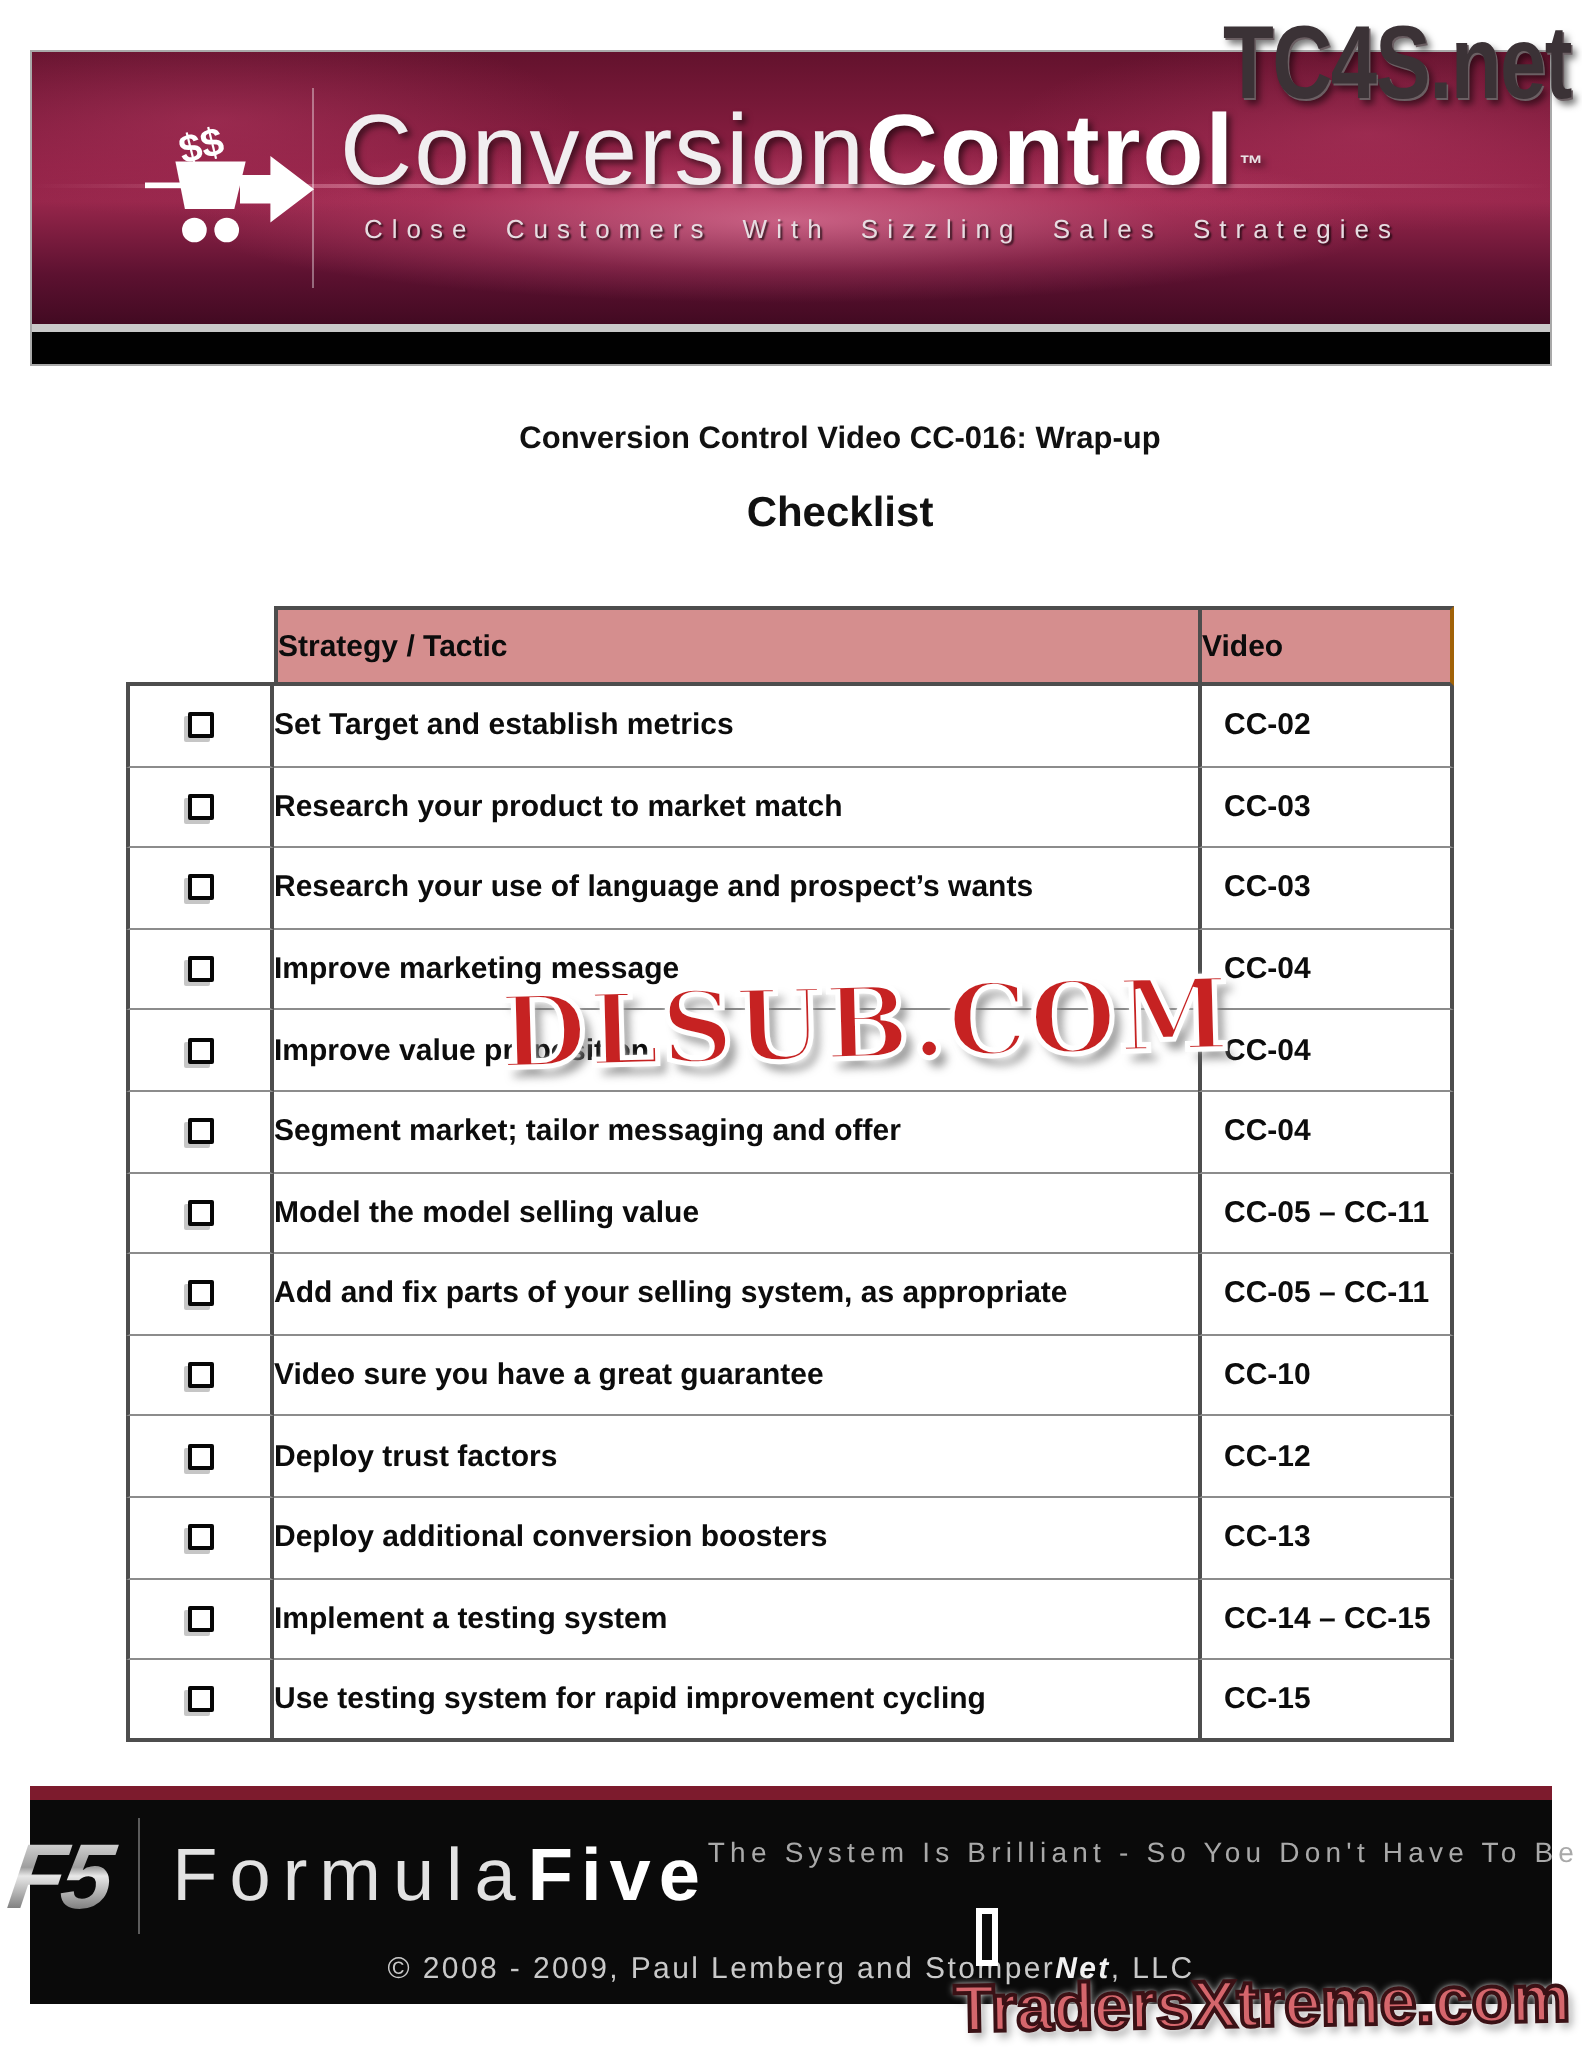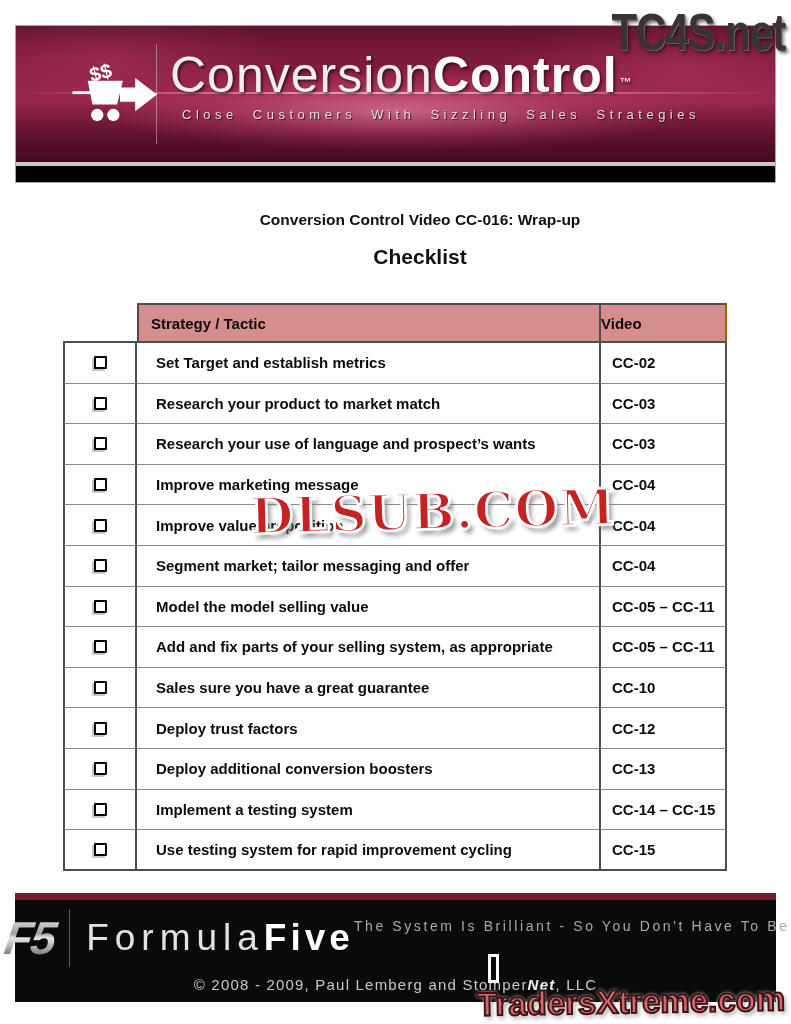--- a/index.html
+++ b/index.html
@@ -81,24 +81,24 @@
     position:absolute; left:63px; top:303px; width:664px; z-index:5;
     display:grid; grid-template-columns:74px 462px 128px;
     grid-template-rows:40px; grid-auto-rows:minmax(40.6px, auto);
     background:transparent;
   }
   .c { display:flex; align-items:center; background:#fff;
        border-bottom:1.5px solid #8c8c8c; font-size:15px; color:#0c0c0c; }
   .hdr { background:#d58e8e; font-weight:bold;
          border-top:2px solid #4d4d4d; border-bottom:2px solid #4d4d4d; }
   .hdr-check { background:transparent; border:none; border-bottom:2px solid #4d4d4d; }
-  .hdr-strategy { border-left:2px solid #4d4d4d; padding-left:12px; }
+  .hdr-strategy { border-left:2px solid #4d4d4d; }
   .hdr-video { border-left:2px solid #4d4d4d; border-right:2px solid #a16207; }
   .ck-cell { justify-content:center; border-left:2px solid #4d4d4d; border-right:2px solid #4d4d4d; }
-  .st-cell { padding:2px 8px 2px 19px; font-weight:bold; line-height:19px; }
+  .st-cell { padding:2px 8px 2px 0; font-weight:bold; line-height:19px; }
   .vd-cell { border-left:2px solid #4d4d4d; border-right:2px solid #4d4d4d;
              padding-left:11px; font-weight:bold; white-space:nowrap; }
   .row-last { border-bottom:2px solid #4d4d4d; }
   .cb {
     display:block; width:13px; height:13px; background:#fff;
     border:2px solid #060606; border-radius:1px;
     box-shadow:-2px 2px 0 0 #c6c6c6;
   }
 
   
@@ -211,21 +211,21 @@
 
     <div class="c ck-cell">
         <span class="cb"></span>
       </div>
     <div class="c st-cell">Add and fix  parts of your selling system, as appropriate</div>
     <div class="c vd-cell">CC-05 – CC-11</div>
 
     <div class="c ck-cell">
         <span class="cb"></span>
       </div>
-    <div class="c st-cell">Sales sure you have a great guarantee</div>
+    <div class="c st-cell">Video sure you have a great guarantee</div>
     <div class="c vd-cell">CC-10</div>
 
     <div class="c ck-cell">
         <span class="cb"></span>
       </div>
     <div class="c st-cell">Deploy trust factors</div>
     <div class="c vd-cell">CC-12</div>
 
     <div class="c ck-cell">
         <span class="cb"></span>

